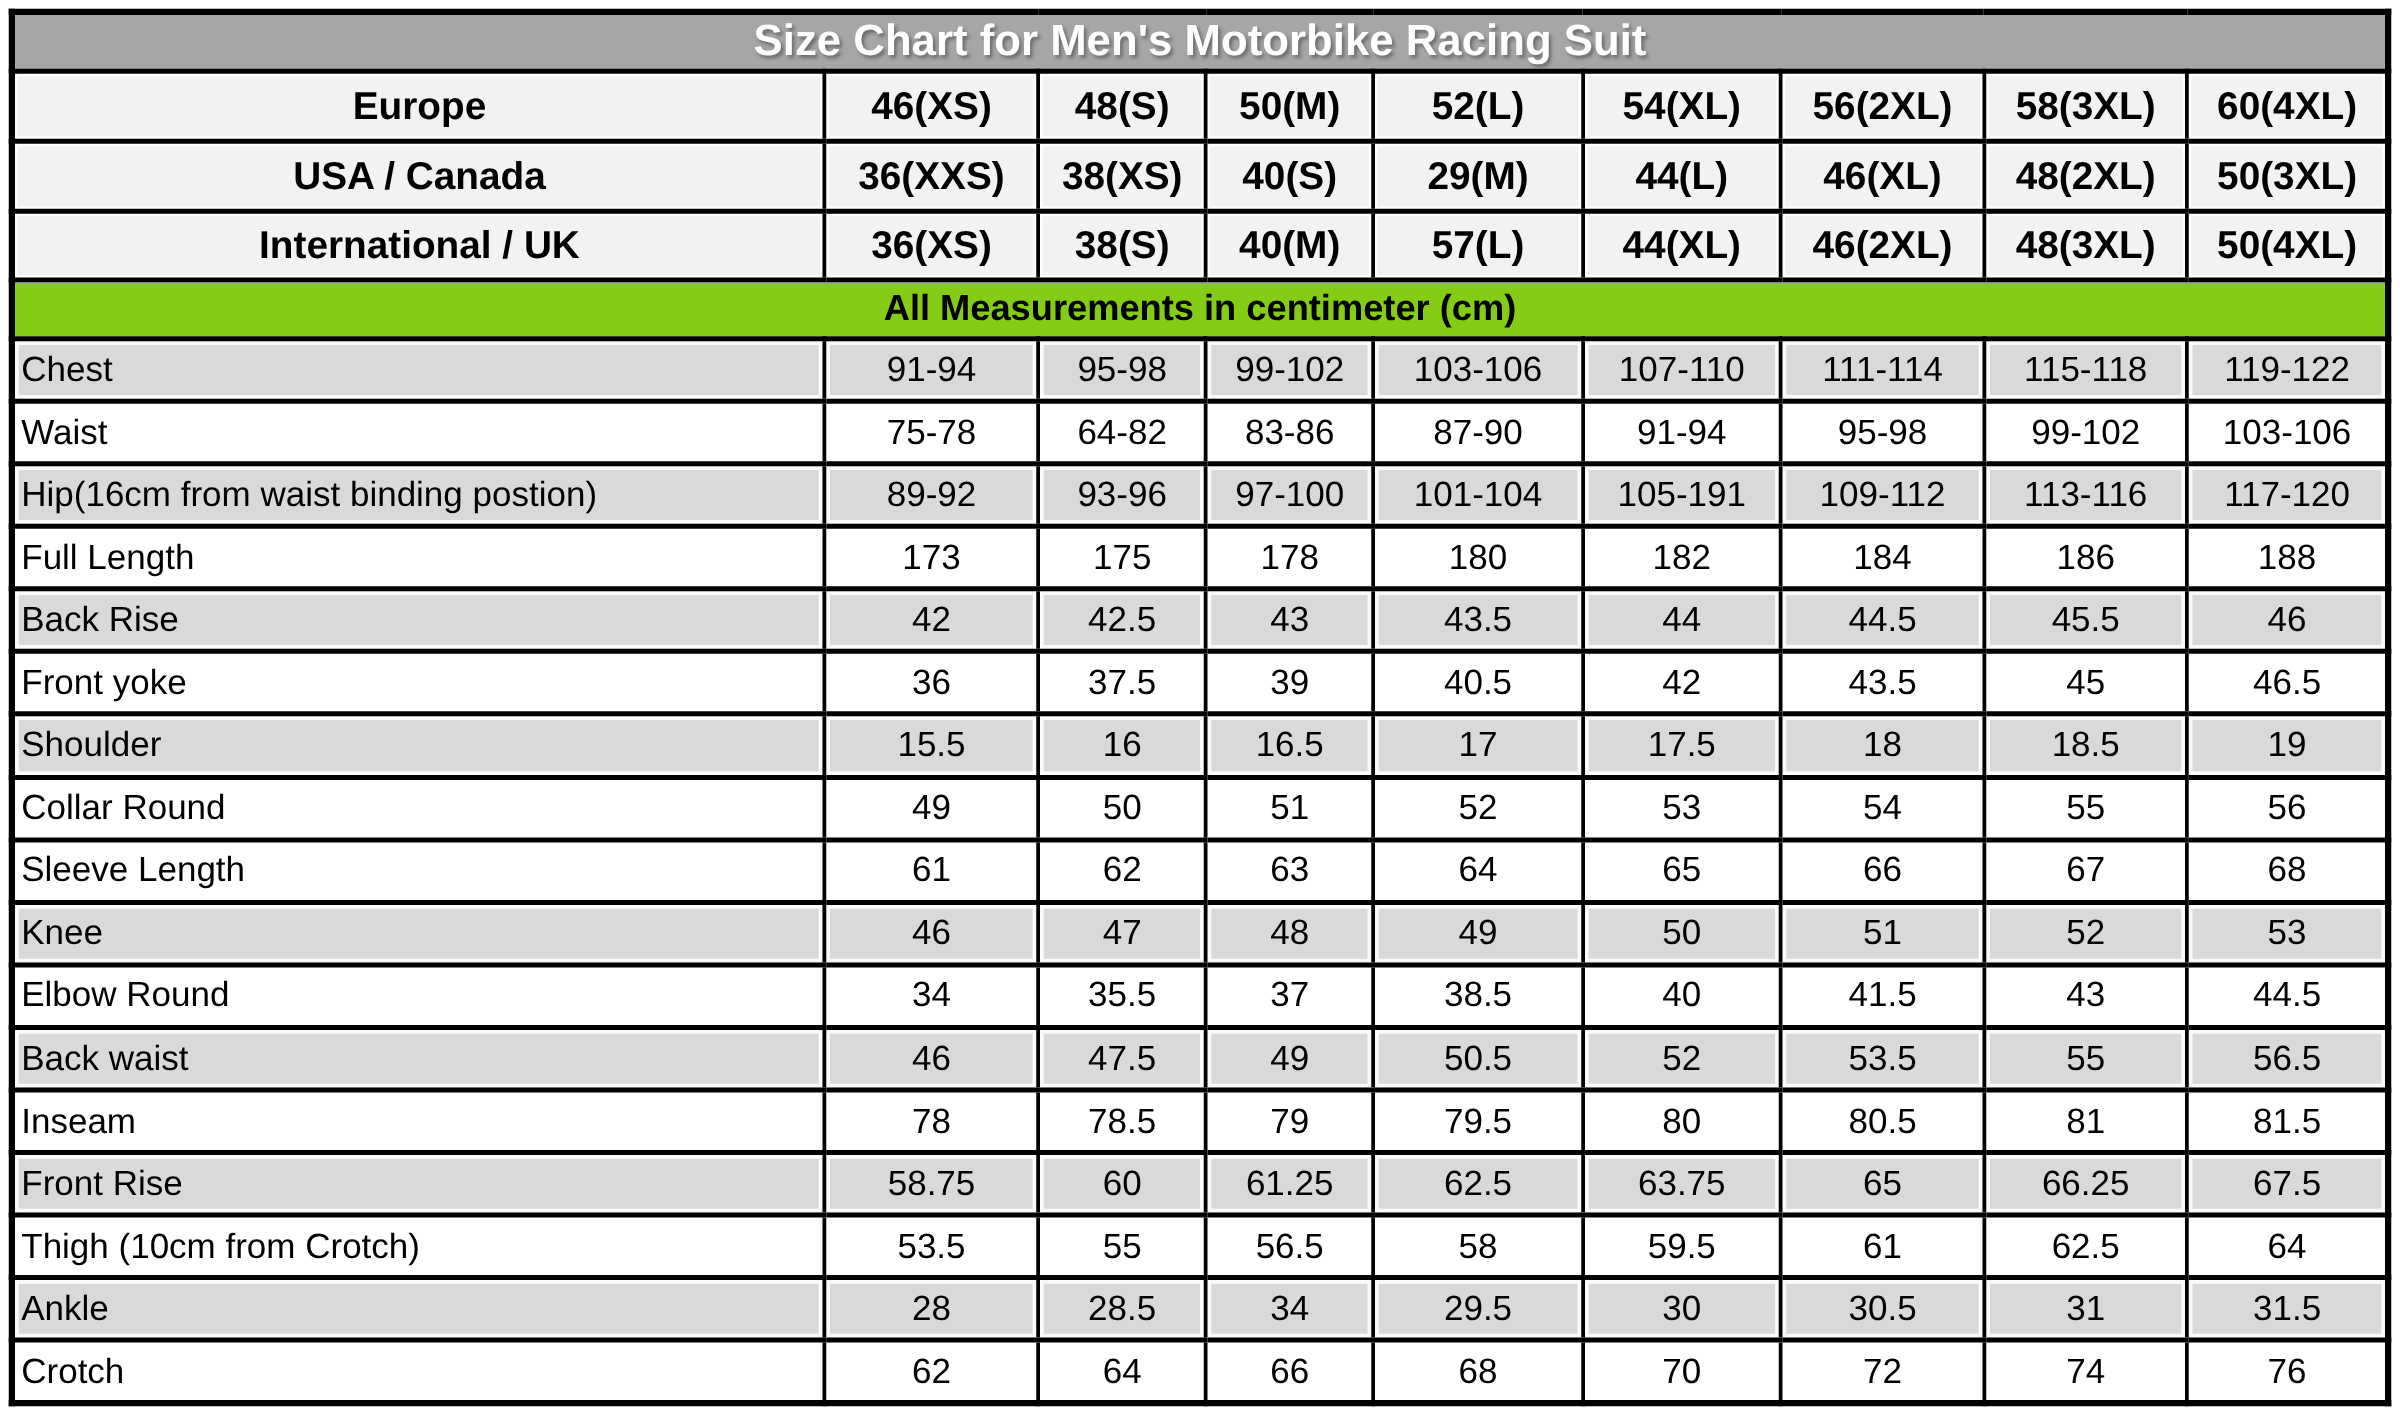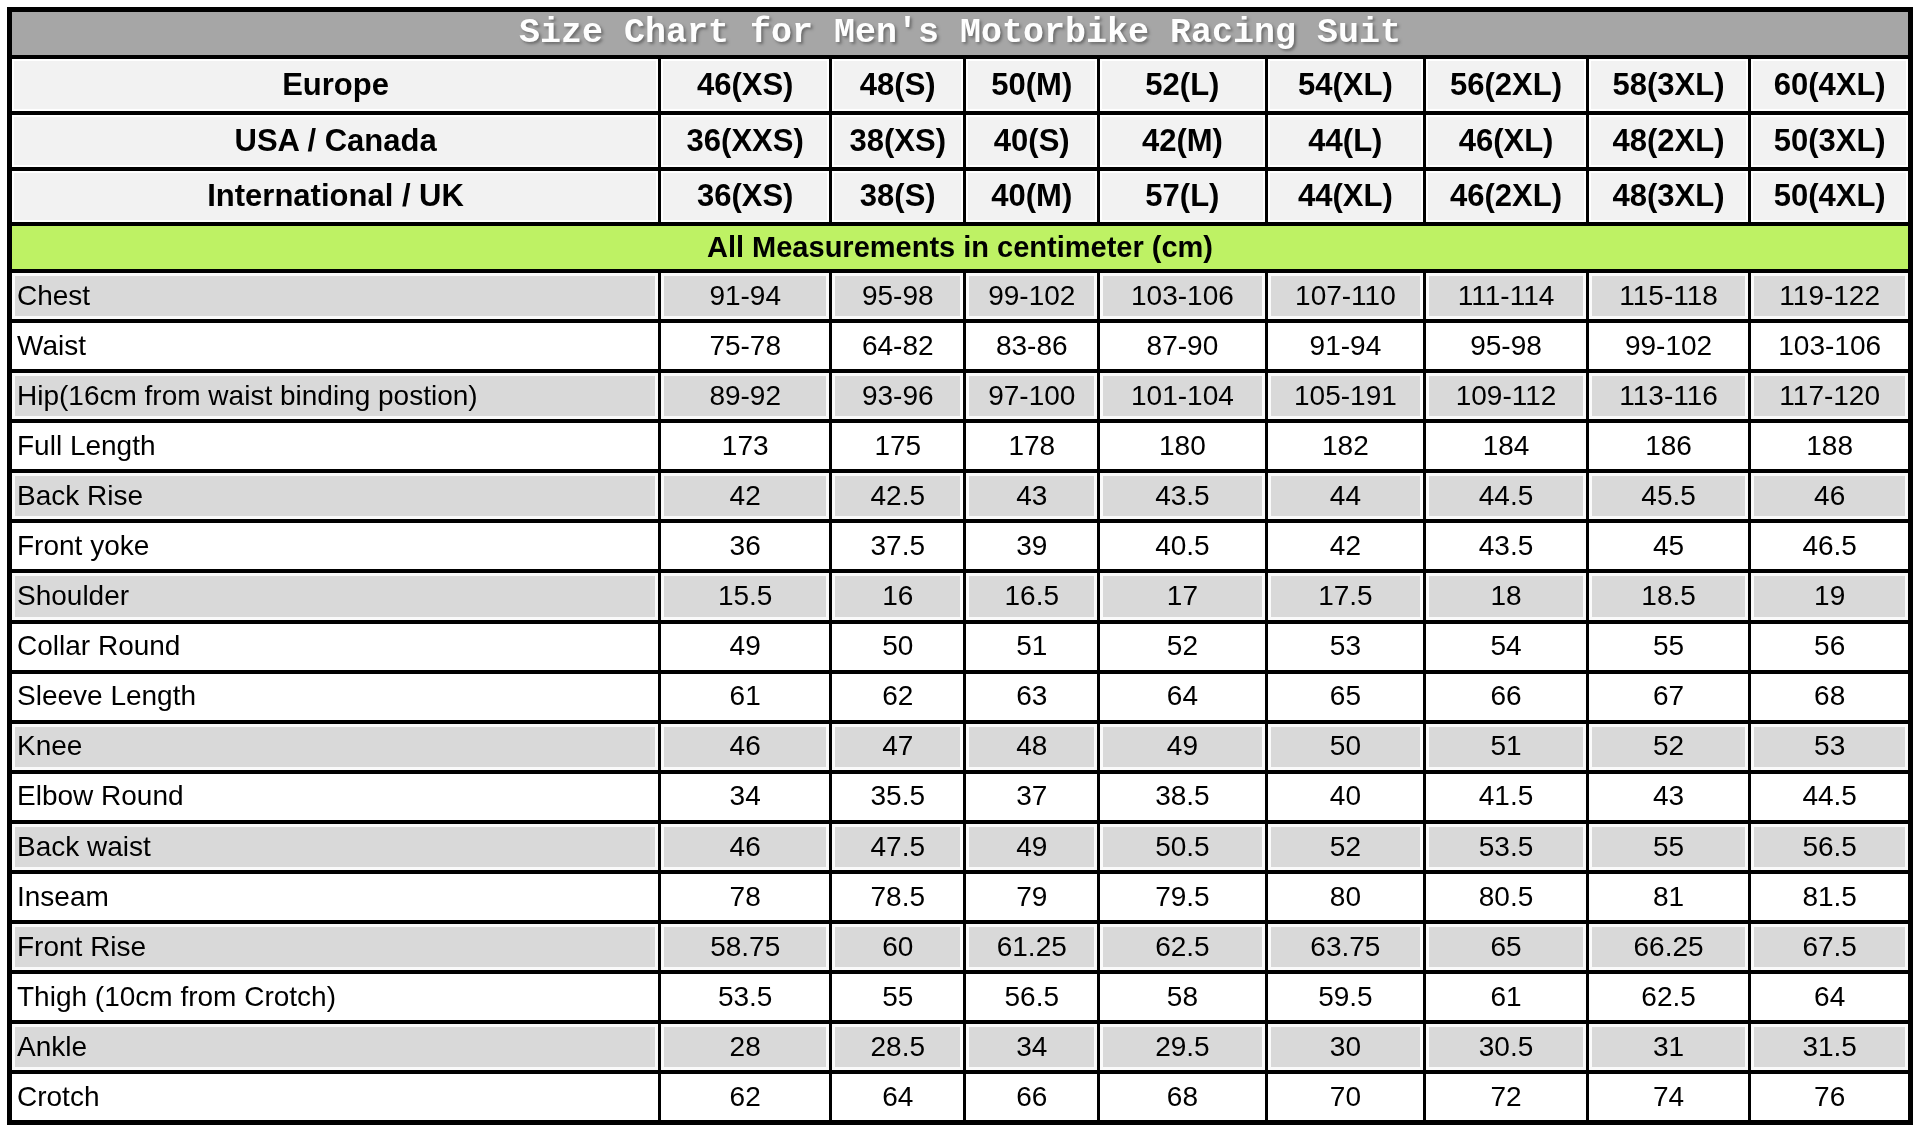--- a/index.html
+++ b/index.html
@@ -28,21 +28,20 @@
     color: #000000;
     text-align: center;
     vertical-align: middle;
     white-space: nowrap;
     overflow: hidden;
     line-height: 1.1;
   }
   
   .row-title {
     height: 42px;
-    font-family: Liberation Mono, monospace;
   }
   .row-title td {
     background: #a6a6a6;
     color: #fefefe;
     font-weight: bold;
     font-size: 35px;
     text-shadow: 2px 2px 3px rgba(60,60,60,0.55);
     border-bottom-width: 4px;
   }
   
@@ -55,21 +54,21 @@
     font-size: 31px;
     border-top-width: 4px;
     border-bottom-width: 4px;
     box-shadow: inset 0 0 0 2px #ffffff;
   }
   
   .row-units {
     height: 42px;
   }
   .row-units td {
-    background: #bef264;
+    background: #84cc16;
     font-weight: bold;
     font-size: 29px;
     border-top-width: 4px;
     border-bottom-width: 4px;
   }
   
   .row-data {
     height: 45px;
   }
   .row-data td {
@@ -121,21 +120,21 @@
           <td class="value-cell">56(2XL)</td>
           <td class="value-cell">58(3XL)</td>
           <td class="value-cell">60(4XL)</td>
         </tr>
 
   <tr class="row-size-header">
     <td class="label-cell">USA / Canada</td>
   <td class="value-cell">36(XXS)</td>
           <td class="value-cell">38(XS)</td>
           <td class="value-cell">40(S)</td>
-          <td class="value-cell">42(M)</td>
+          <td class="value-cell">29(M)</td>
           <td class="value-cell">44(L)</td>
           <td class="value-cell">46(XL)</td>
           <td class="value-cell">48(2XL)</td>
           <td class="value-cell">50(3XL)</td>
         </tr>
 
   <tr class="row-size-header">
     <td class="label-cell">International / UK</td>
   <td class="value-cell">36(XS)</td>
           <td class="value-cell">38(S)</td>

